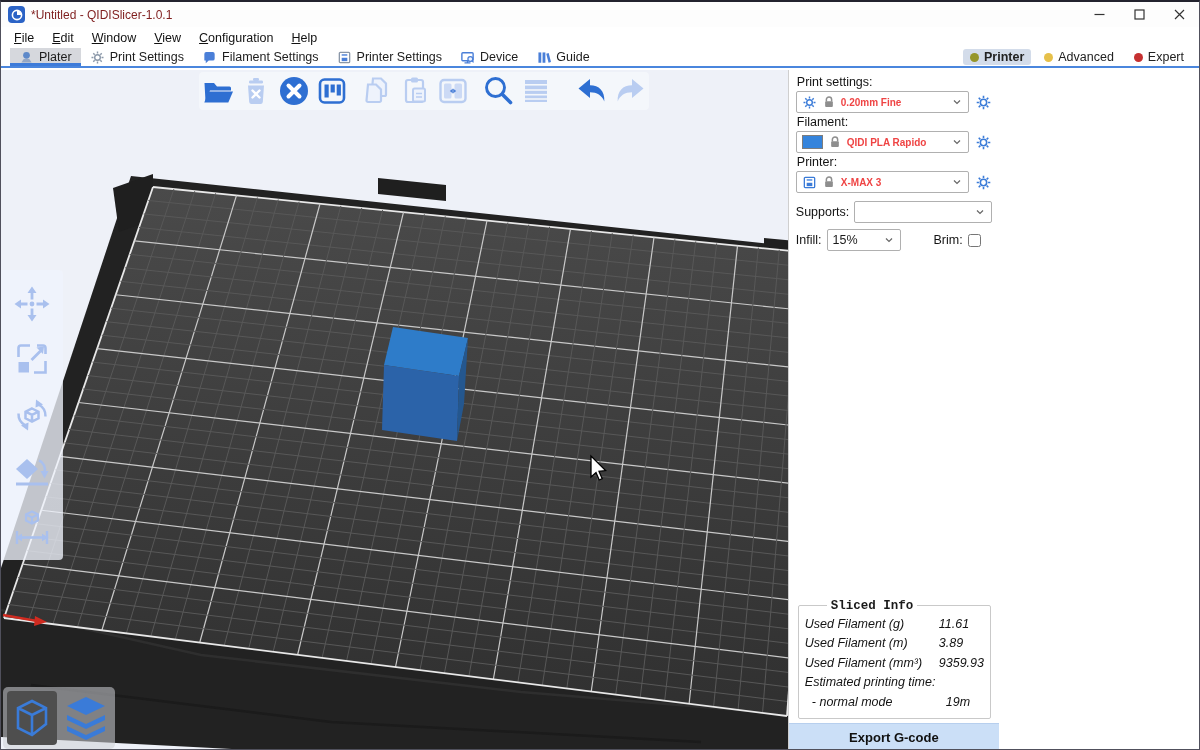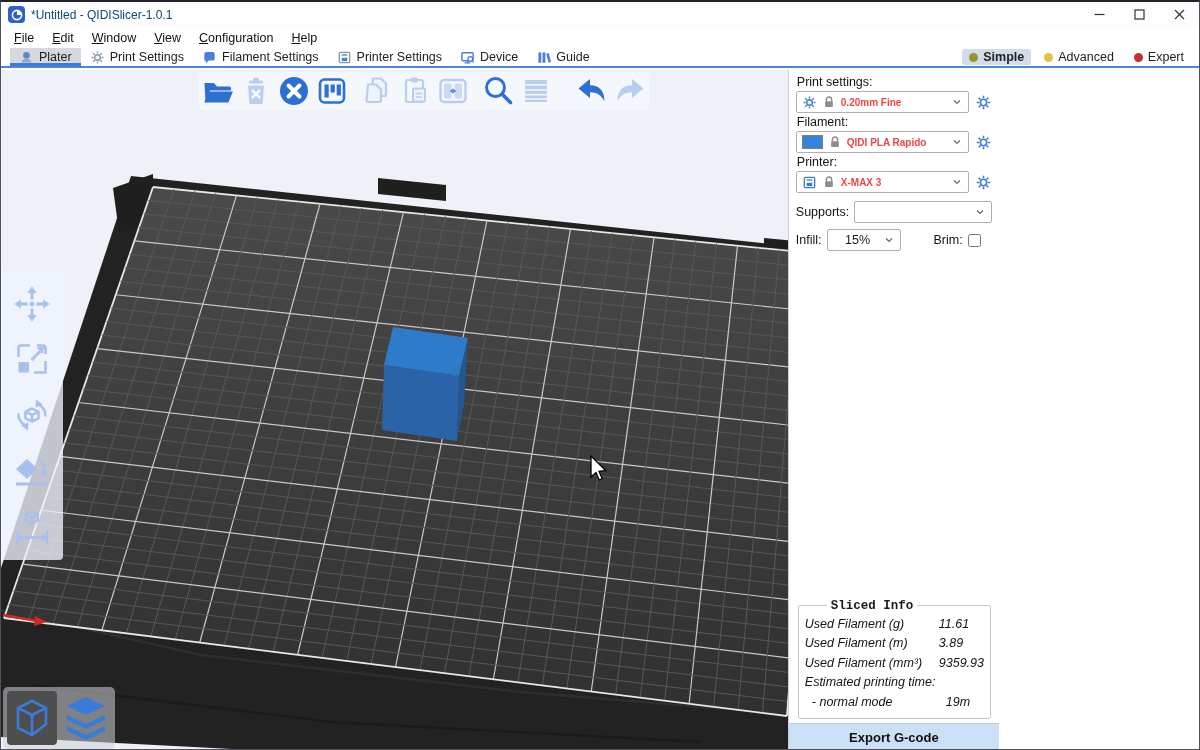--- a/index.html
+++ b/index.html
@@ -7,21 +7,21 @@
     width:1200px;height:750px;position:relative;box-sizing:border-box;
     font-family:"Liberation Sans",sans-serif;background:#ffffff;
     border:1px solid #50505c;border-top:2px solid #23232e;overflow:hidden;
     font-size:12px;color:#1a1a1a;
   }
   
   .titlebar{position:absolute;left:0;top:0;width:100%;height:25px;background:#fdfdfd;
     display:flex;align-items:center;}
   .appicon{width:17px;height:17px;border-radius:4px;background:#2b63c6;margin:0 6px 0 7px;
     display:flex;align-items:center;justify-content:center;}
-  .title-text{font-size:12px;color:#0c4a6e;}
+  .title-text{font-size:12px;color:#7f1d1d;}
   .win-controls{margin-left:auto;display:flex;height:100%;}
   .win-btn{width:40px;height:100%;display:flex;align-items:center;justify-content:center;color:#333;}
   .win-btn svg{display:block;}
   
   .menubar{position:absolute;left:0;top:25px;width:100%;height:21px;background:#fff;
     display:flex;align-items:center;padding-left:4px;}
   .menu-item{display:inline-block;padding:2px 9px;font-size:12.5px;color:#111;}
   .menu-item::first-letter{text-decoration:underline;}
   
   .tabbar{position:absolute;left:0;top:46px;width:100%;height:20px;background:#fff;
@@ -61,21 +61,21 @@
   .combo{flex:1;height:20px;border:1px solid #b0b0b0;border-radius:2px;background:#fff;
     display:flex;align-items:center;gap:5px;padding:0 5px;min-width:0;}
   .combo .txt{font-size:10px;color:#ef4444;white-space:nowrap;overflow:hidden;flex:1;font-weight:bold;}
   .chev{margin-left:auto;flex:0 0 auto;}
   .swatch{width:19px;height:12px;border:1px solid #7d7d7d;flex:0 0 auto;}
   .gearbtn{width:18px;height:18px;display:flex;align-items:center;justify-content:center;flex:0 0 auto;}
   .inline-row{display:flex;align-items:center;margin-top:6px;gap:5px;}
   .inline-row .lbl{font-size:12.5px;color:#141414;}
   .small-combo{width:62px;height:20px;border:1px solid #b0b0b0;border-radius:2px;background:#fff;
     display:flex;align-items:center;padding:0 5px;}
-  .small-combo .txt{font-size:12.5px;flex:1;text-align:center;}
+  .small-combo .txt{font-size:12.5px;flex:1;}
   .brim-box{width:13px;height:13px;margin:0;}
   
   .sliced{margin-top:auto;border:1px solid #c9c9c9;border-radius:2px;padding:2px 6px 6px 6px;
     margin-right:1px;}
   .sliced legend{font-size:12.5px;font-weight:bold;padding:0 4px;margin-left:22px;font-family:Liberation Mono, monospace;}
   .si-row{display:flex;font-size:12.5px;line-height:19.5px;color:#141414;font-style:italic;}
   .si-row .l{width:134px;}
   .si-row .indent{padding-left:7px;}
   .export-btn{margin:4px -7px 0 -7px;height:27px;background:#cbdff7;border:none;
     font-family:"Liberation Sans",sans-serif;font-size:13px;font-weight:bold;color:#101010;
@@ -168,21 +168,21 @@
             <rect x="2.6" y="2.6" width="3" height="11"></rect>
             <rect x="7" y="2.6" width="3" height="11"></rect>
             <polygon points="10.9,3.9 13.5,3.1 16,12.9 13.4,13.7"></polygon>
           </g>
         </svg>
       <span>Guide</span>
     </div>
     <div class="modes">
       <div class="mode active">
         <span class="dot" style="background: rgb(150, 150, 42);"></span>
-        <span>Simple</span>
+        <span>Printer</span>
       </div>
       <div class="mode">
         <span class="dot" style="background: rgb(230, 192, 74);"></span>
         <span>Advanced</span>
       </div>
       <div class="mode">
         <span class="dot" style="background: rgb(197, 48, 48);"></span>
         <span>Expert</span>
       </div>
     </div>

